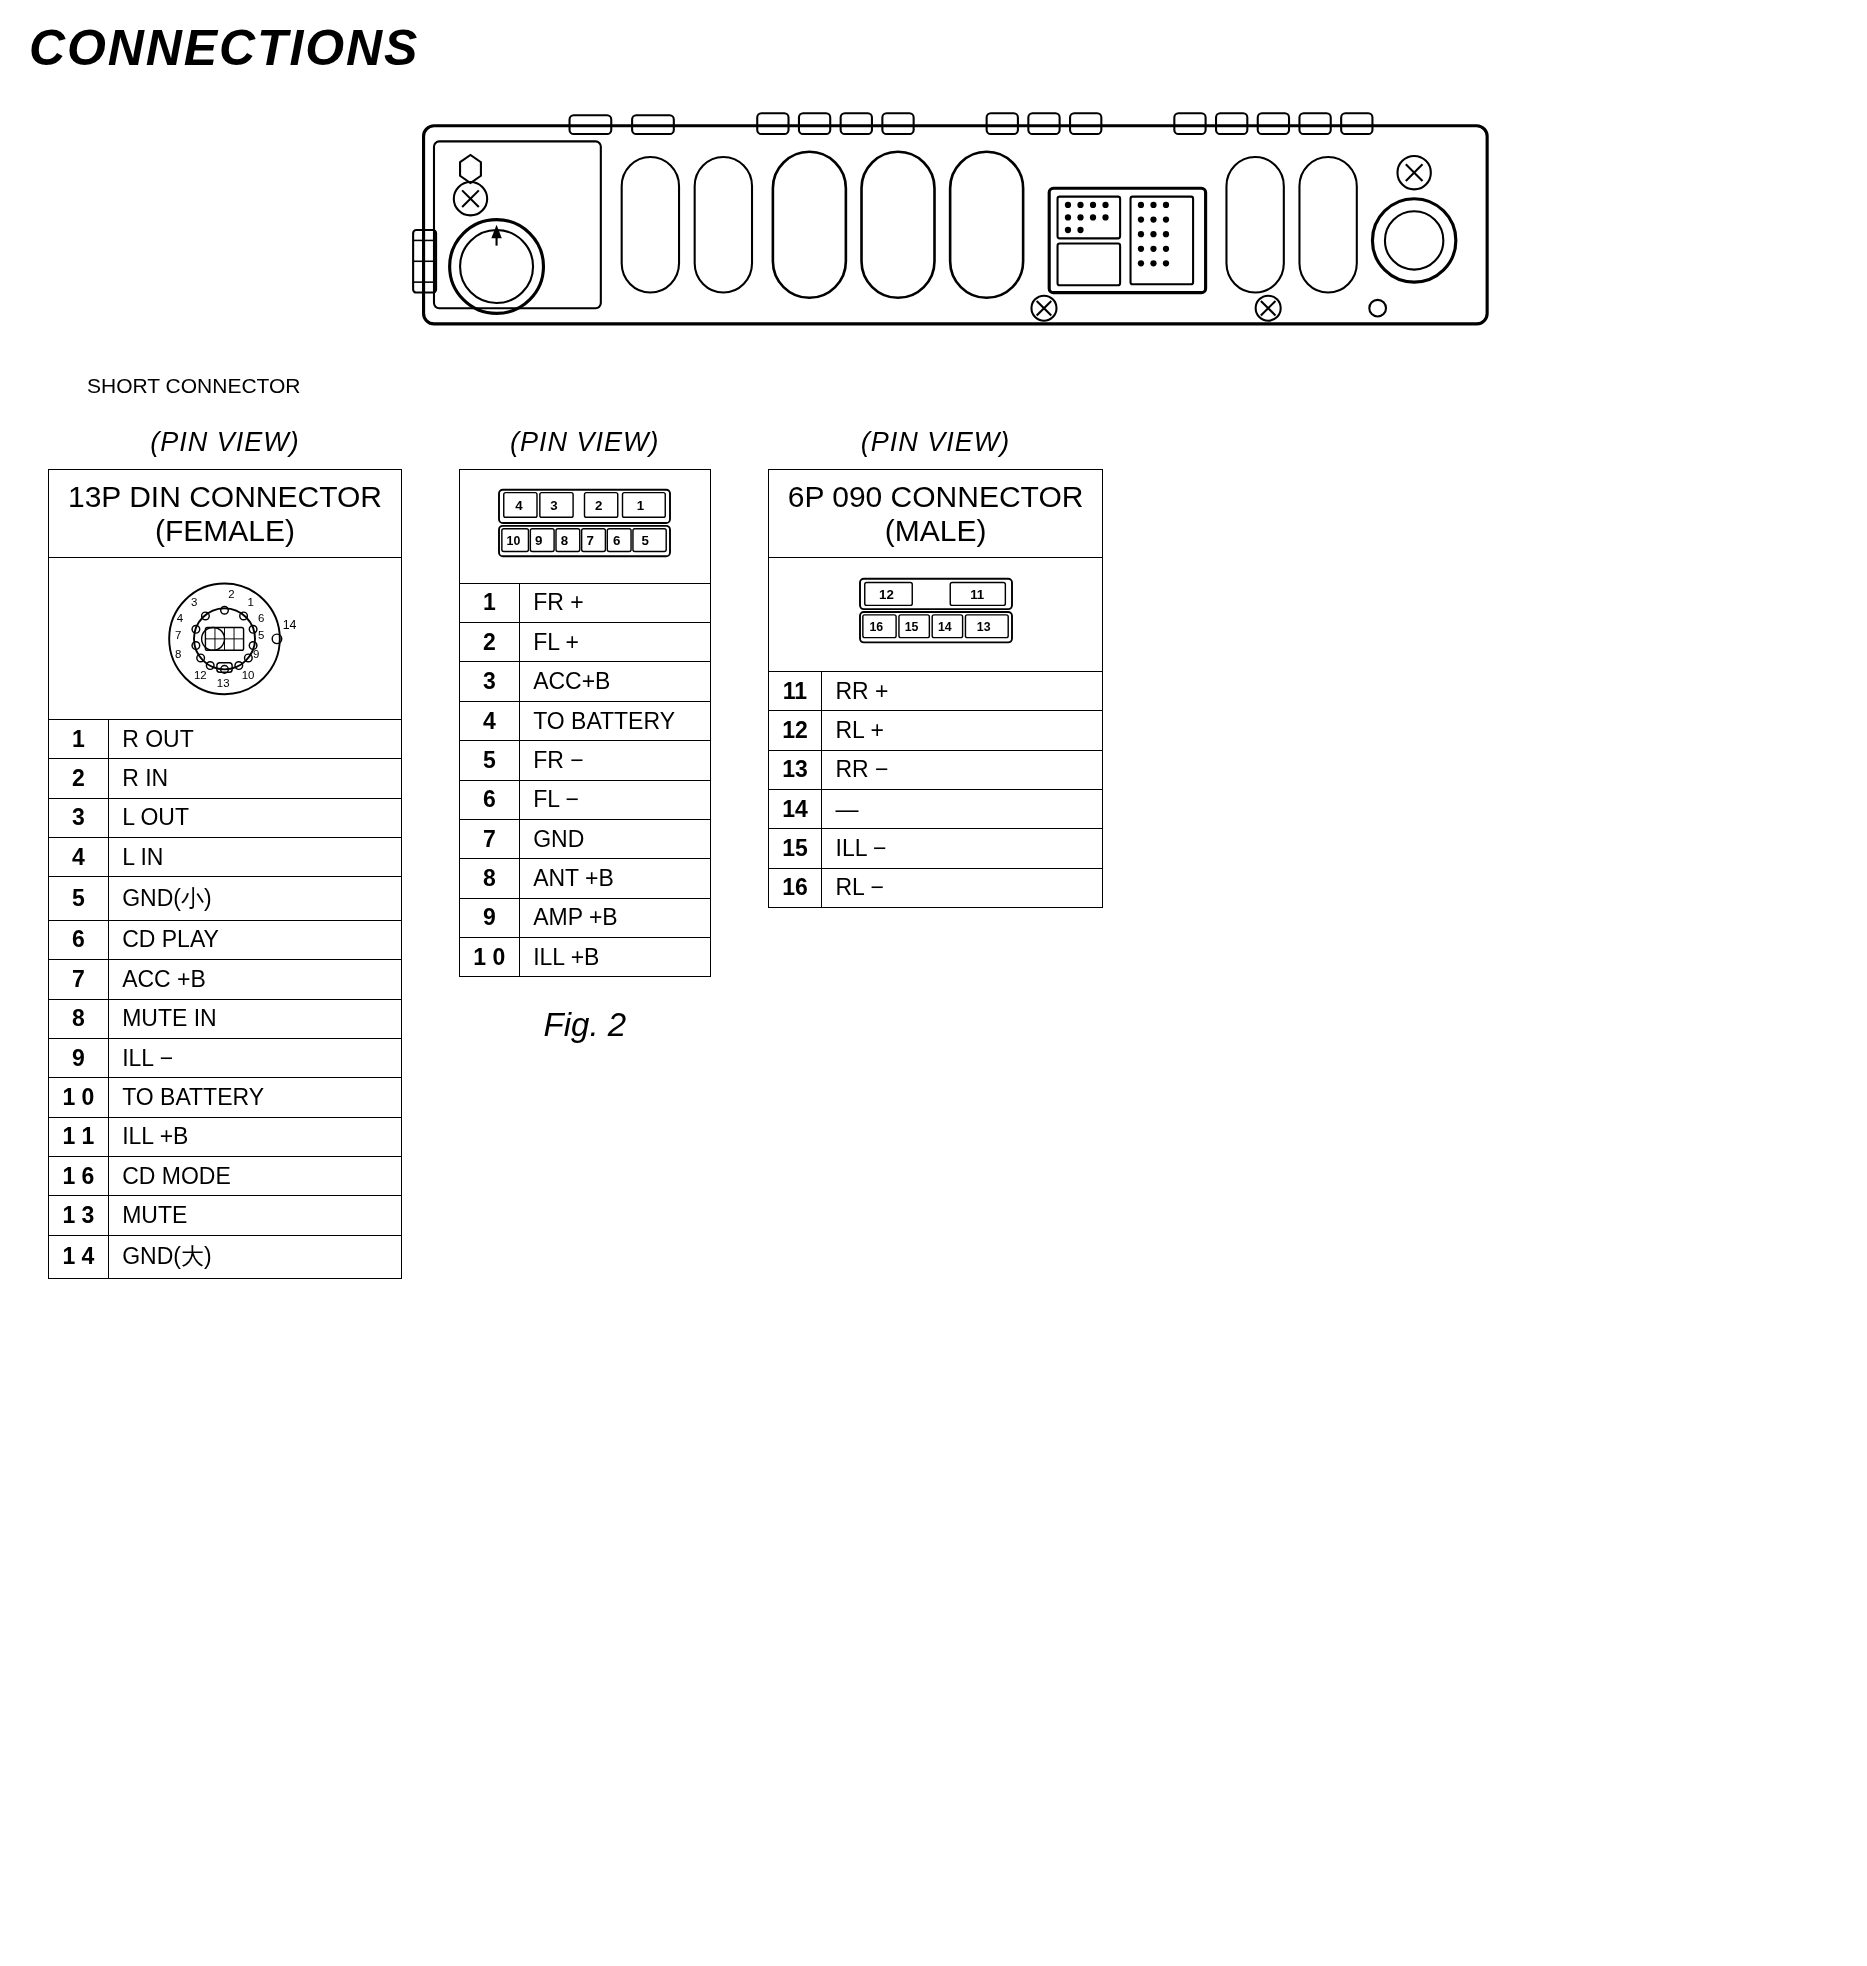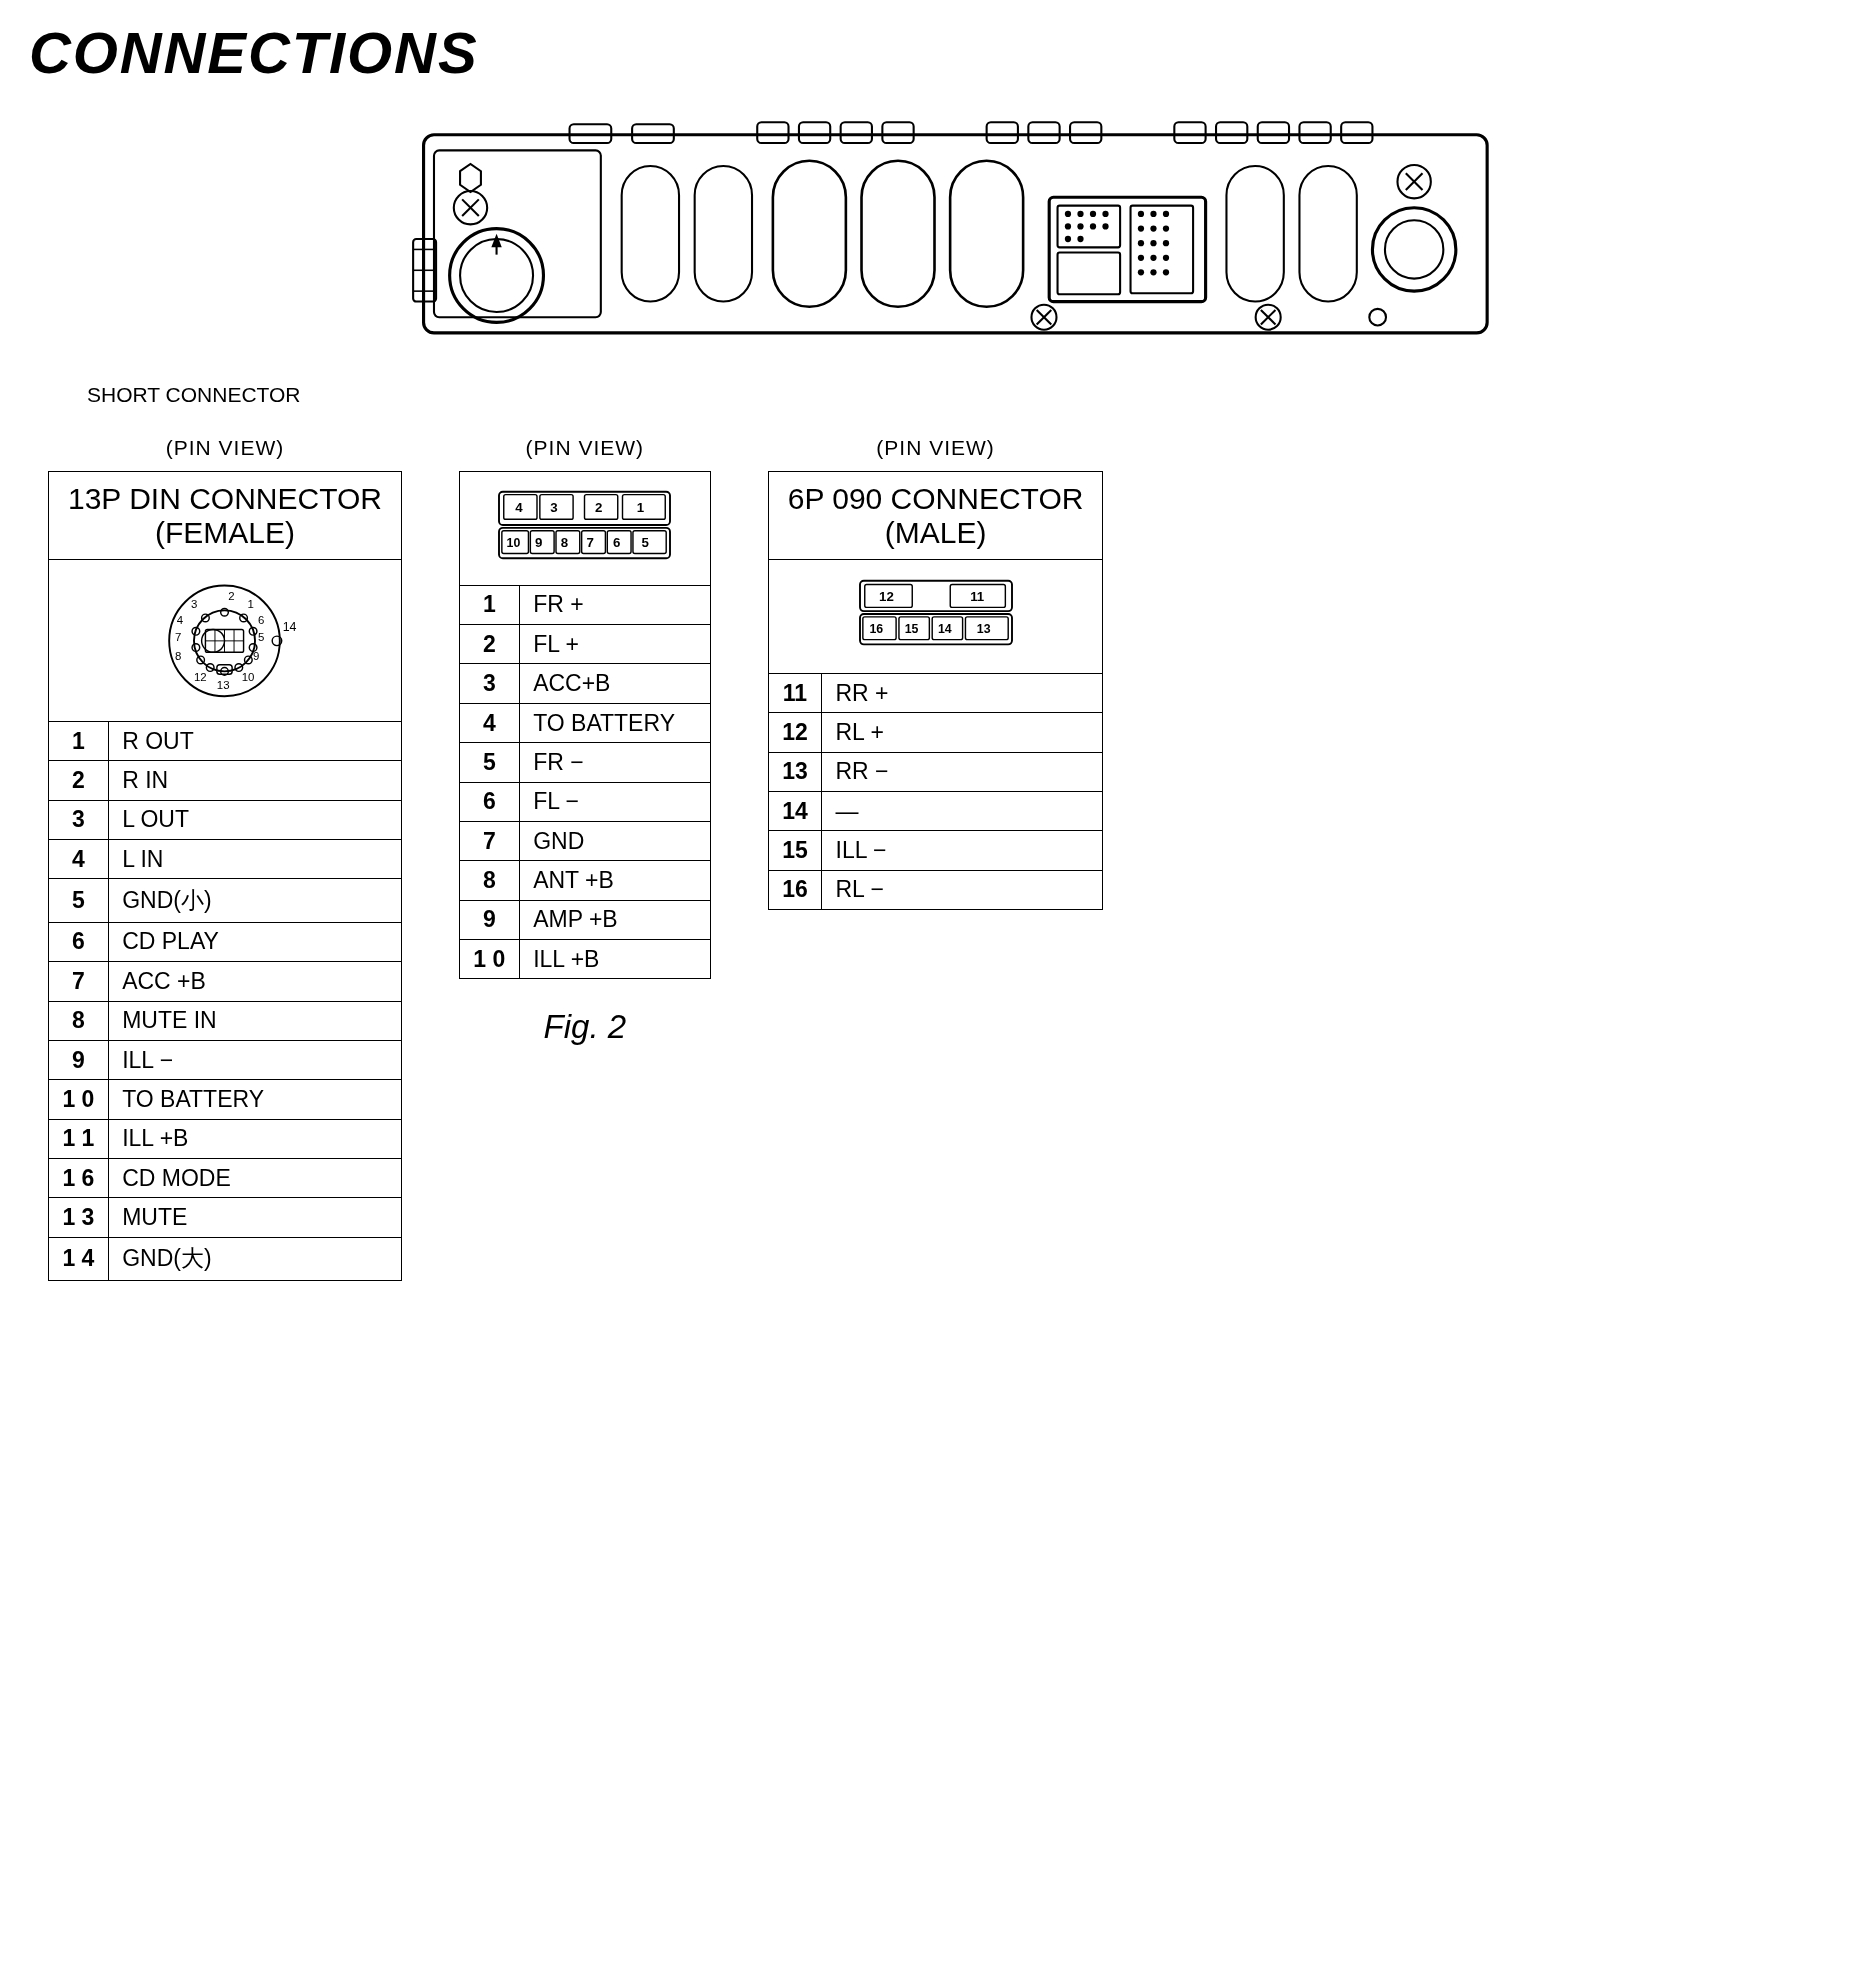--- a/index.html
+++ b/index.html
@@ -5,21 +5,21 @@
     * { margin: 0; padding: 0; box-sizing: border-box; }
     body {
       background: #fff;
       font-family: Arial, sans-serif;
       width: 1868px;
       min-height: 1966px;
       padding: 19px 29px;
       color: #000;
     }
     h1.page-title {
-      font-size: 58px;
+      font-size: 50px;
       font-weight: 900;
       font-style: italic;
       letter-spacing: 1.9px;
       margin-bottom: 19px;
       font-family: Arial Black, sans-serif;
     }
     .device-diagram {
       width: 1147px;
       height: 268px;
       margin: 0 auto 9.6px auto;
@@ -41,22 +41,23 @@
       margin-top: 19px;
       align-items: flex-start;
       padding: 0 19px;
     }
     .connector-block {
       display: flex;
       flex-direction: column;
       align-items: center;
     }
     .pin-view-label {
-      font-size: 21px;
+      font-size: 27px;
       margin-bottom: 11.5px;
+      font-style: italic;
       letter-spacing: 1px;
     }
     .connector-table {
       border-collapse: collapse;
       font-size: 23px;
     }
     .connector-table td, .connector-table th {
       border: 1.9px solid #000;
       padding: 5.7px 13.4px;
       white-space: nowrap;

